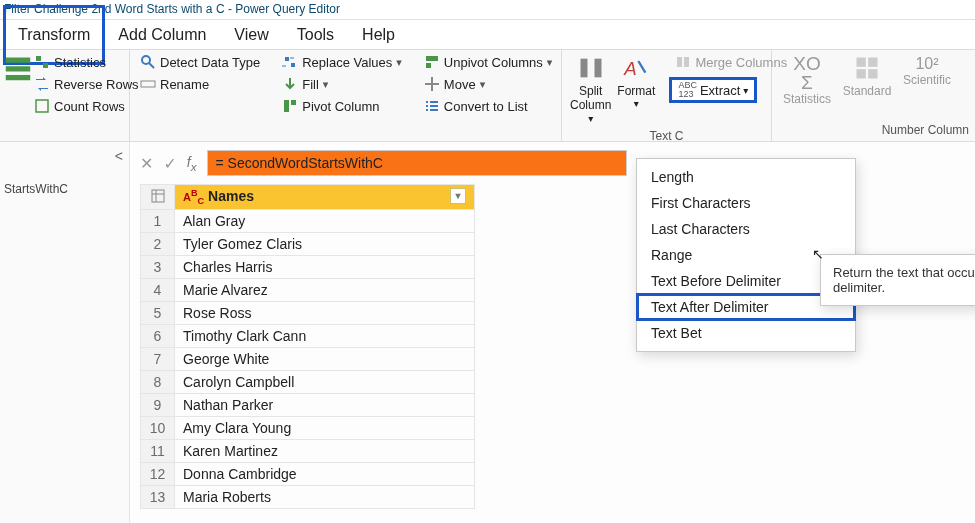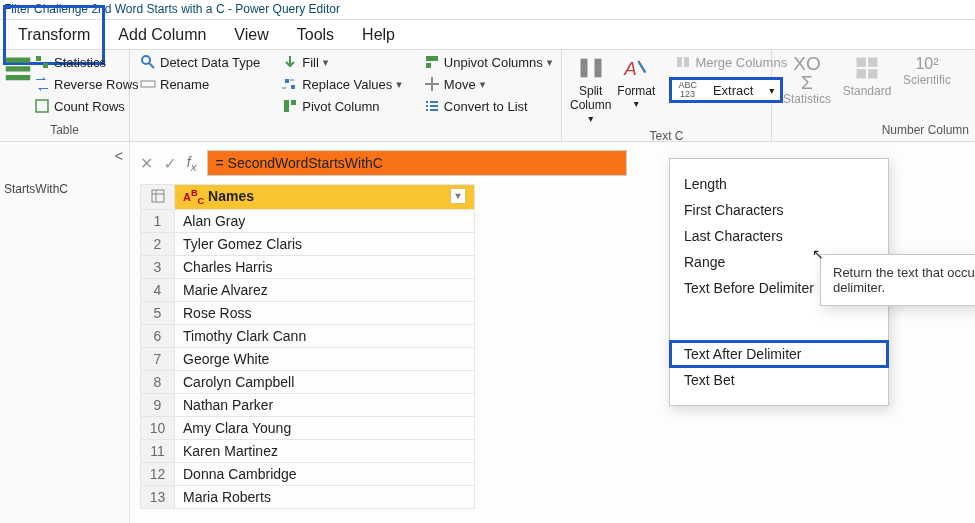--- a/index.html
+++ b/index.html
@@ -11,40 +11,40 @@
 .ribbon { display:flex; height:92px; background:#f8f8f8; border-bottom:1px solid #dcdcdc; }
 .group { border-right:1px solid #dcdcdc; padding:2px 6px 0 6px; display:flex; flex-direction:column; }
 .group-body { flex:1; display:flex; }
 .group-label { text-align:center; font-size:12px; color:#555; padding:2px 0 4px 0;}
 .btn { display:flex; align-items:center; gap:4px; padding:2px 4px; white-space:nowrap; font-size:13px;}
 .vcol { display:flex; flex-direction:column; gap:2px; }
 .big-btn { display:flex; flex-direction:column; align-items:center; justify-content:flex-start; width:58px; padding:2px 2px; text-align:center; font-size:12px; line-height:1.2;}
 .big-btn .ico { width:28px; height:28px; margin-bottom:2px;}
 .ico-s { width:16px; height:16px; flex-shrink:0; fill:#4a6; }
 .dd-caret::after { content:" ▾"; color:#555; font-size:11px;}
-.extract-box { display:inline-flex; align-items:center; gap:16px; border:1px solid #bbb; padding:1px 6px; background:#fff; outline:3px solid #1a56c8; outline-offset:-1px;text-align:center;}
+.extract-box { display:inline-flex; align-items:center; gap:3px; border:1px solid #bbb; padding:1px 6px; background:#fff; outline:3px solid #1a56c8; outline-offset:-1px;}
 .disabled { color:#9a9a9a; }
 .main { display:flex; height:calc(523px - 20px - 30px - 92px); }
 .leftpane { width:130px; background:#fafafa; border-right:1px solid #e4e4e4; position:relative;}
 .leftpane .collapse { position:absolute; top:6px; right:6px; font-size:14px; color:#666;}
 .leftpane .query { position:absolute; top:36px; left:0; width:120px; padding:4px; font-size:12px; color:#444;}
 .editor { flex:1; display:flex; flex-direction:column; }
 .formulabar { display:flex; align-items:center; gap:10px; padding:8px 10px;}
 .formulabar .sym { font-size:16px; color:#999; }
 .formulabar .fx { font-style:italic; color:#777; font-size:14px; }
 .formulabar .box { flex:1; border:1px solid #ccc; padding:4px 8px; font-size:14px; background:#f97316; max-width:420px;}
 .grid { padding:0 10px; }
 table { border-collapse:collapse; font-size:14px; }
 th, td { border:1px solid #e5e5e5; padding:3px 8px; text-align:left;}
 th.rownum, td.rownum { width:34px; background:#f2f2f2; color:#6b6b6b; text-align:center; font-weight:normal;}
 th.colhead { background:#f9c430; color:#222; font-weight:600; width:300px; }
 th.colhead .coldd { float:right; background:#fff; border:1px solid #d0c070; width:16px; height:16px; font-size:10px; text-align:center; line-height:14px; color:#777;}
-.dropdown-menu { position:absolute; left:669px; top:158px; width:220px; background:#fff; border:1px solid #c8c8c8; box-shadow:2px 4px 12px rgba(0,0,0,0.15); padding:12px 0; z-index:10;}
+.dropdown-menu { position:absolute; left:636px; top:158px; width:220px; background:#fff; border:1px solid #c8c8c8; box-shadow:2px 4px 12px rgba(0,0,0,0.15); padding:5px 0; z-index:10;}
 .dropdown-menu .mi { padding:5px 14px; font-size:14px; }
-.dropdown-menu .mi.hov { position:relative;margin-top:40px;}
+.dropdown-menu .mi.hov { position:relative;}
 .dropdown-menu .mi.hl { outline:3px solid #1a56c8; outline-offset:-2px;}
 .tooltip { position:absolute; left:820px; top:254px; width:220px; background:#fff; border:1px solid #c8c8c8; box-shadow:2px 4px 12px rgba(0,0,0,0.15); padding:10px 12px; font-size:13px; color:#333; z-index:12;}
 .svg-gray { fill:#888; }
 .svg-blue { fill:#3b7ac2; }
 .svg-green { fill:#4a9648; }
 .cursor { position:absolute; left:812px; top:246px; font-size:14px; z-index:15; pointer-events:none; }
 </style>
 </head>
 <body>
 
@@ -83,53 +83,52 @@
             <span>Reverse Rows</span>
           </div>
         <div class="btn">
             <svg class="ico-s svg-green" viewBox="0 0 16 16">
               <rect x="2" y="2" width="12" height="12" fill="none" stroke="#4a9648" stroke-width="1.5"></rect>
             </svg>
             <span>Count Rows</span>
           </div>
       </div>
     </div>
-    <div class="group-label">Table</div>
   </div>
 
   <div class="group" style="width:432px;">
     <div class="group-body" style="gap:14px;">
       <div class="vcol">
         <div class="btn">
             <svg class="ico-s svg-blue" viewBox="0 0 16 16">
               <circle cx="6" cy="6" r="4" fill="none" stroke="#3b7ac2" stroke-width="2"></circle>
               <path d="M9 9l5 5" stroke="#3b7ac2" stroke-width="2"></path>
             </svg>
             <span>Detect Data Type</span>
           </div>
         <div class="btn">
             <svg class="ico-s svg-gray" viewBox="0 0 16 16">
               <rect x="1" y="5" width="14" height="6" fill="none" stroke="#888"></rect>
             </svg>
             <span>Rename</span>
           </div>
       </div>
       <div class="vcol">
-        <div class="btn dd-caret">
-            <svg class="ico-s svg-green" viewBox="0 0 16 16">
-              <path d="M8 2v10M4 8l4 4 4-4" fill="none" stroke="#4a9648" stroke-width="2"></path>
-            </svg>
-            <span>Fill</span>
-          </div>
         <div class="btn dd-caret">
             <svg class="ico-s svg-blue" viewBox="0 0 16 16">
               <path d="M3 3h4v4H3zM9 9h4v4H9z"></path>
               <path d="M8 4h4M4 12H0" stroke="#3b7ac2"></path>
             </svg>
             <span>Replace Values</span>
+          </div>
+        <div class="btn dd-caret">
+            <svg class="ico-s svg-green" viewBox="0 0 16 16">
+              <path d="M8 2v10M4 8l4 4 4-4" fill="none" stroke="#4a9648" stroke-width="2"></path>
+            </svg>
+            <span>Fill</span>
           </div>
         <div class="btn">
             <svg class="ico-s svg-green" viewBox="0 0 16 16">
               <rect x="2" y="2" width="5" height="12"></rect>
               <rect x="9" y="2" width="5" height="5"></rect>
             </svg>
             <span>Pivot Column</span>
           </div>
       </div>
       <div class="vcol">

